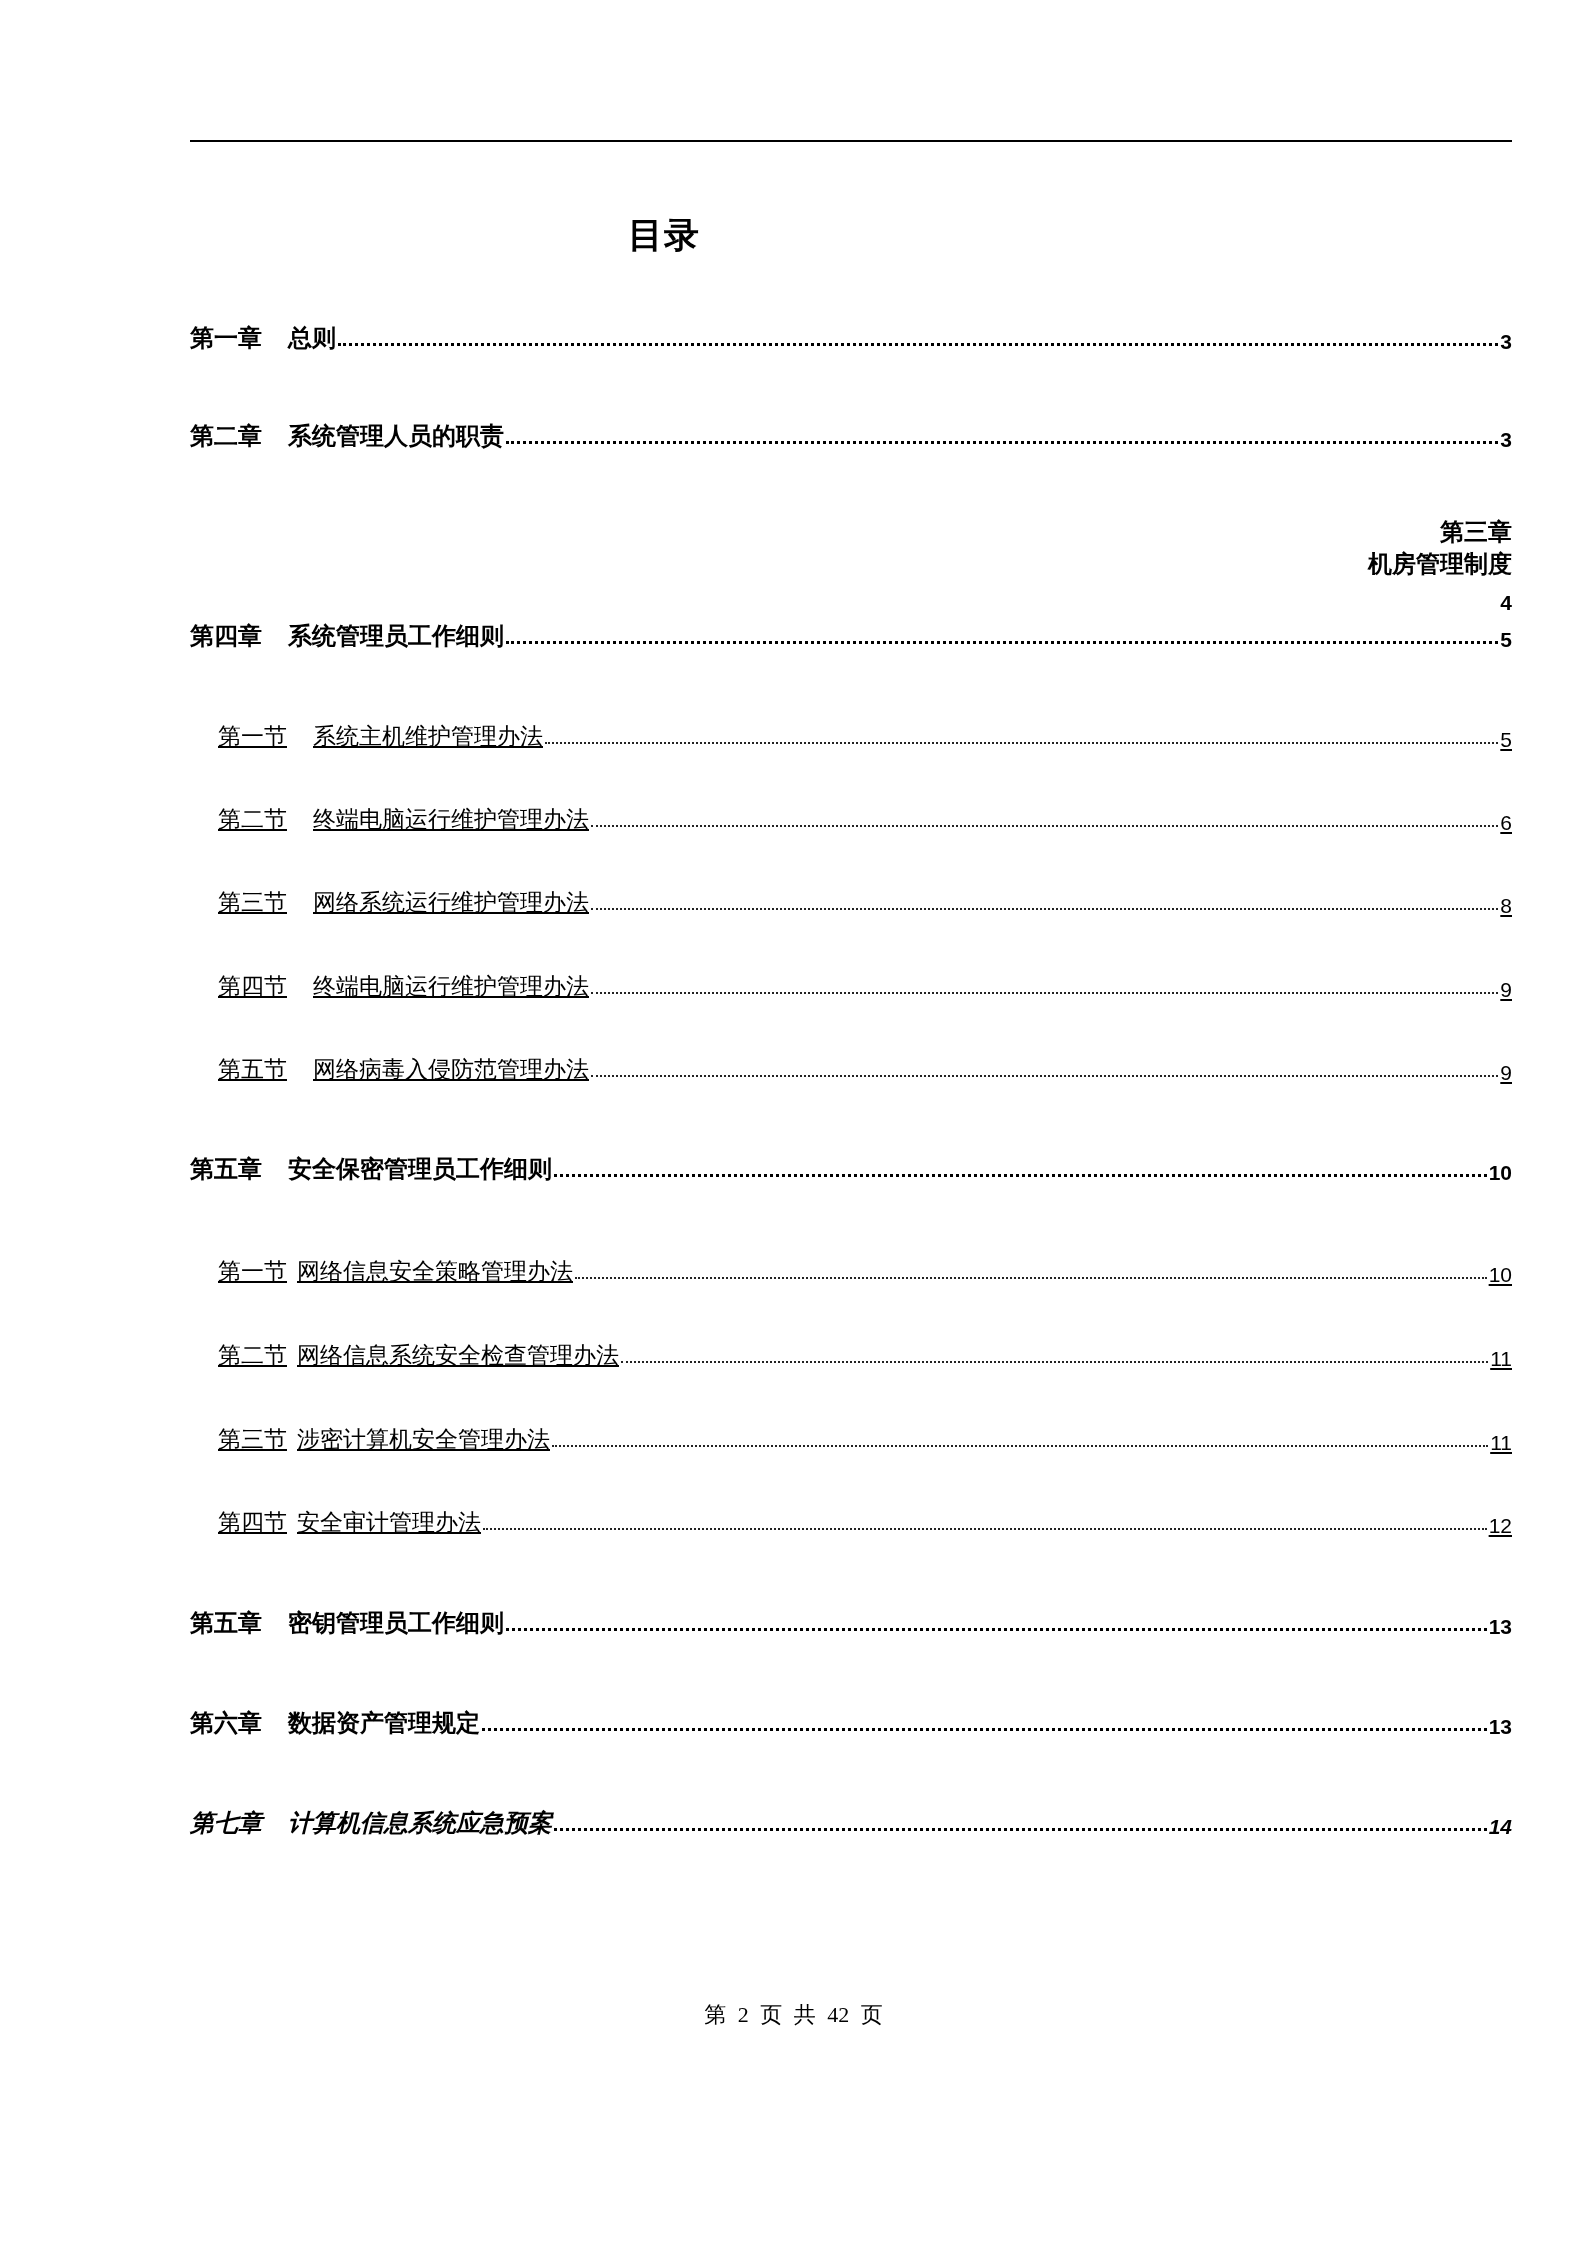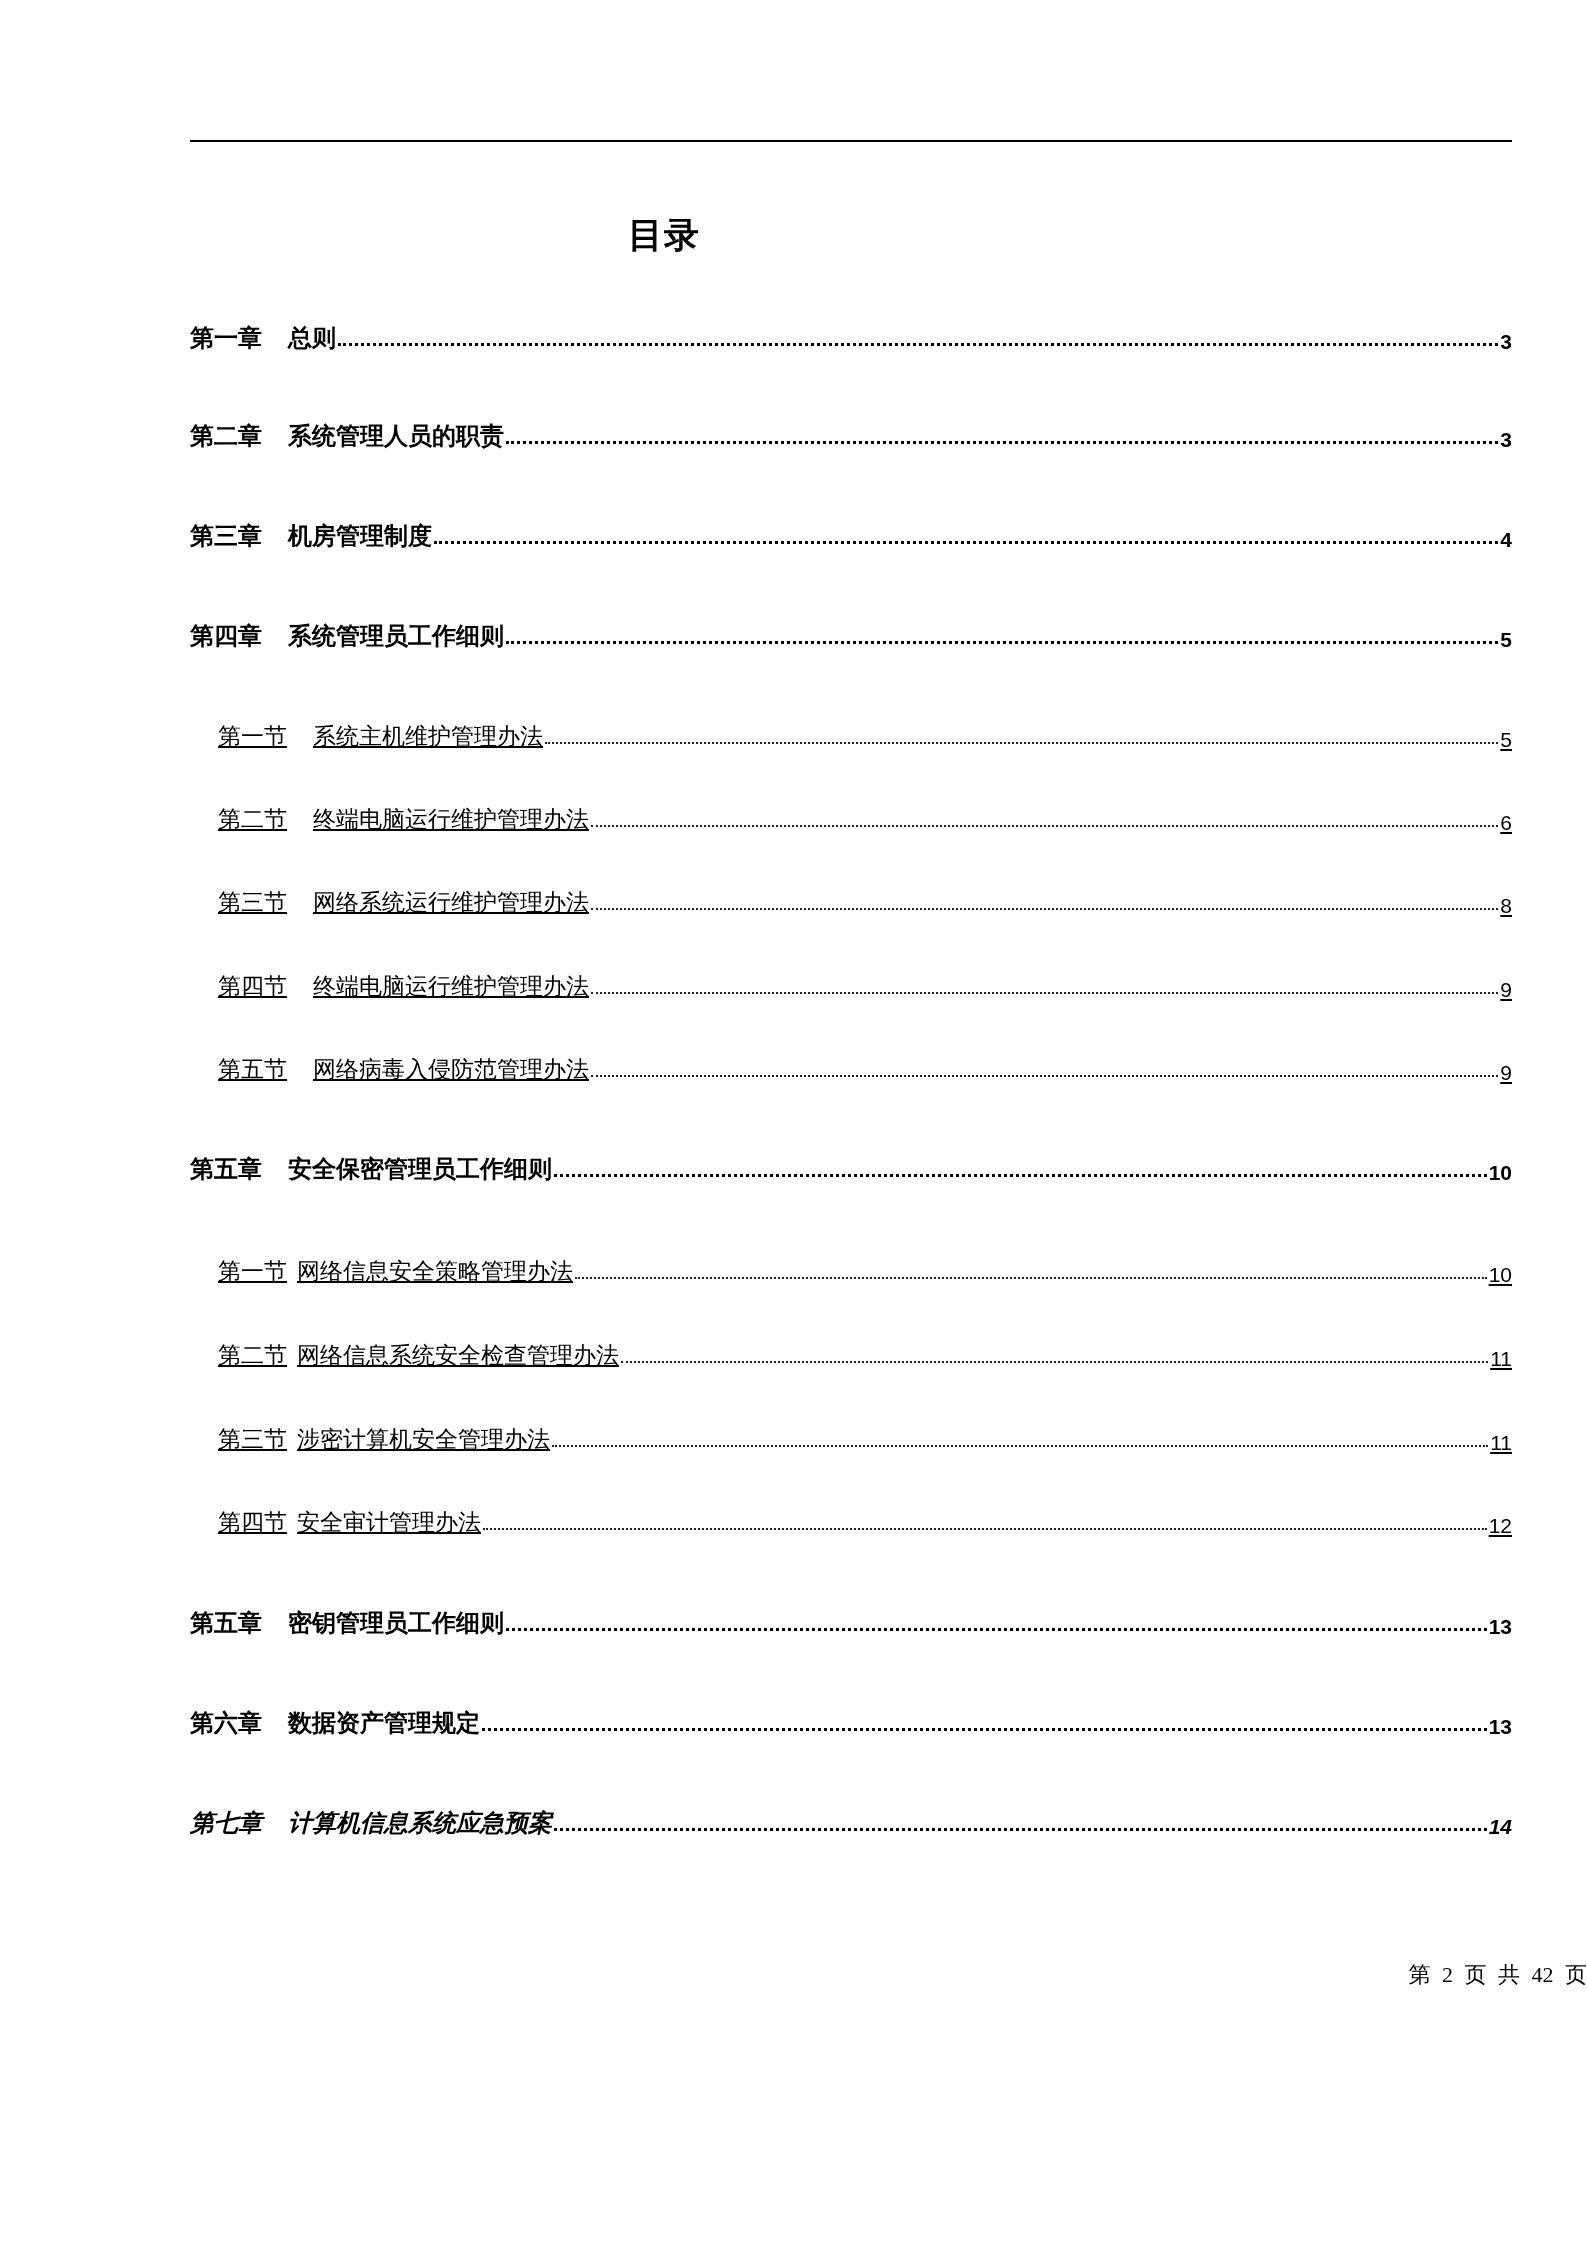--- a/index.html
+++ b/index.html
@@ -14,21 +14,21 @@
   .toc-row.section { font-weight:normal; font-size:23px; padding-left:28px; width:1294px;text-decoration:underline; }
   .toc-row .num { flex:0 0 auto; }
   .toc-row .gap-wide { display:inline-block; width:26px; }
   .toc-row .gap-narrow { display:inline-block; width:10px; }
   .toc-row .title { flex:0 0 auto; }
   .toc-row .leader { flex:1 1 auto; height:0; margin:0 2px 8px 2px; }
   .toc-row.chapter .leader { border-bottom:3px dotted #000; }
   .toc-row.section .leader { border-bottom:2px dotted #222; }
   .toc-row .page { flex:0 0 auto; font-family:"Liberation Sans","DejaVu Sans",sans-serif; font-size:21px; }
   .toc-row.section .page { font-size:21px; }
-  .footer { position:absolute; left:0; width:1587px; top:1960px; text-align:right;
+  .footer { position:absolute; left:0; width:1587px; top:2000px; text-align:center;
             font-family:"Liberation Serif","DejaVu Serif",serif; font-size:22px; word-spacing:6px; }
 </style>
 </head>
 <body>
 
 <div class="header-rule"></div>
 
 <div class="toc-title">目录</div>
 
 <div id="toc">
@@ -39,21 +39,21 @@
       <span class="leader"></span>
       <span class="page">3</span>
     </div>
     <div class="toc-row chapter" style="top: 416px;">
       <span class="num">第二章</span>
       <span class="gap-wide"></span>
       <span class="title">系统管理人员的职责</span>
       <span class="leader"></span>
       <span class="page">3</span>
     </div>
-    <div class="toc-row chapter" style="top: 516px;">
+    <div class="toc-row chapter" style="top: 516px; flex-direction: column;">
       <span class="num">第三章</span>
       <span class="gap-wide"></span>
       <span class="title">机房管理制度</span>
       <span class="leader"></span>
       <span class="page">4</span>
     </div>
     <div class="toc-row chapter" style="top: 616px;">
       <span class="num">第四章</span>
       <span class="gap-wide"></span>
       <span class="title">系统管理员工作细则</span>

